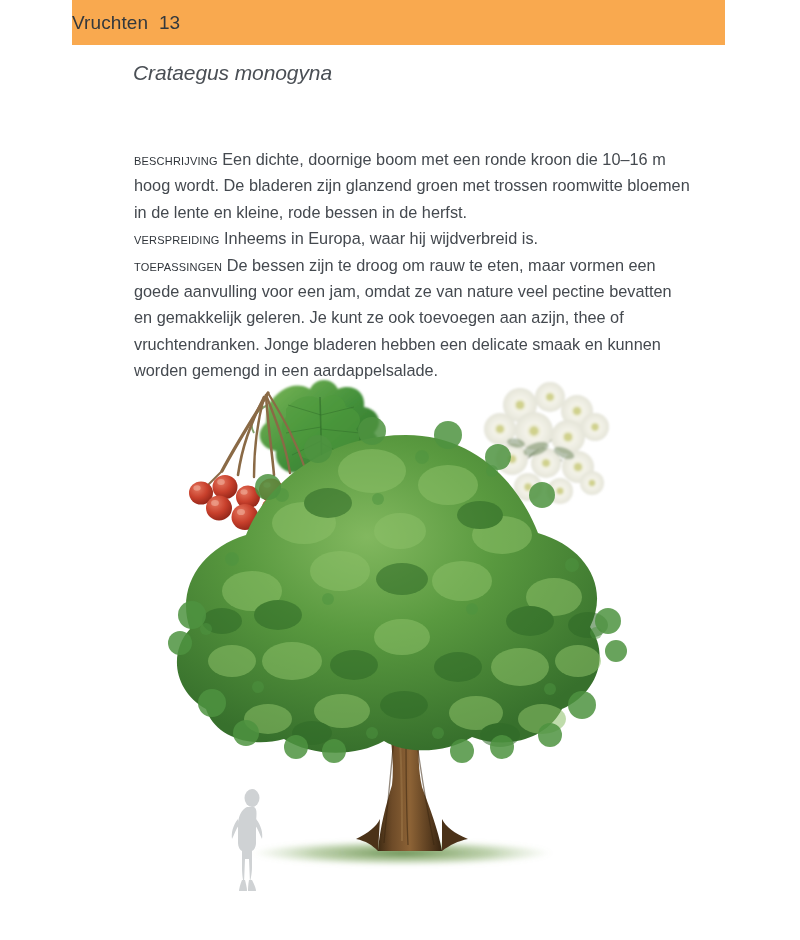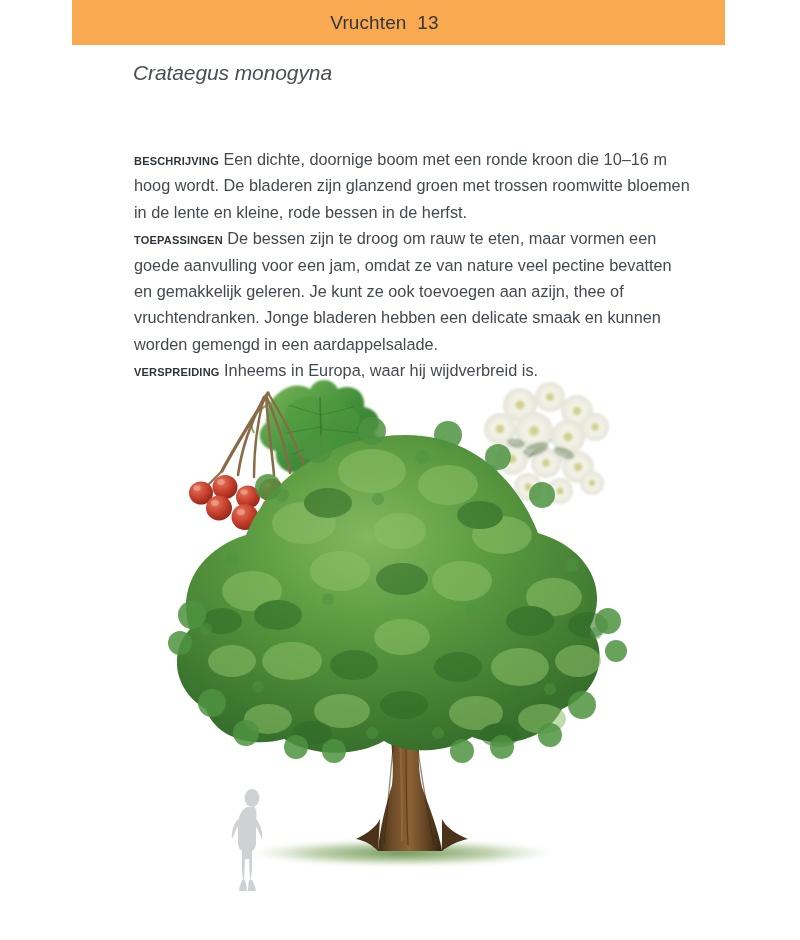--- a/index.html
+++ b/index.html
@@ -19,21 +19,21 @@
   
   .header-band {
     position: absolute;
     left: 72px;
     top: 0;
     width: 653px;
     height: 45px;
     background: #f9a94f;
     display: flex;
     align-items: center;
-    justify-content: center;
+    justify-content: flex-start;
   }
   .header-label {
     font-size: 19px;
     color: #33383d;
     padding-right: 28px;
     letter-spacing: 0.1px;
     white-space: pre;
     font-weight: 400;
   }
 
@@ -67,21 +67,21 @@
     position: absolute;
     left: 134px;
     top: 146px;
     width: 556px;
     font-size: 16.3px;
     line-height: 26.4px;
     color: #44494f;
   }
   .para { margin: 0; }
   .label {
-    font-weight: bold;
+    font-weight: normal;
     font-variant: small-caps;
     text-transform: lowercase;
     letter-spacing: 0.2px;
     color: #2f343a;
   }
   .label::first-letter { font-size: 1em; }
 
   
   .plate {
     position: absolute;
@@ -98,22 +98,22 @@
 <div class="header-band">
   <div class="header-label"><span>Vruchten</span>&nbsp;&nbsp;<span>13</span></div>
 </div>
 
 <div class="title-block">
   <h2 class="species-latin">Crataegus monogyna</h2>
 </div>
 
 <div class="body-text">
   <p class="para"><span class="label">Beschrijving</span><span> Een dichte, doornige boom met een ronde kroon die 10–16 m hoog wordt. De bladeren zijn glanzend groen met trossen roomwitte bloemen in de lente en kleine, rode bessen in de herfst.</span></p>
+  <p class="para"><span class="label">Verspreiding</span><span> Inheems in Europa, waar hij wijdverbreid is.</span></p>
   <p class="para"><span class="label">Toepassingen</span><span> De bessen zijn te droog om rauw te eten, maar vormen een goede aanvulling voor een jam, omdat ze van nature veel pectine bevatten en gemakkelijk geleren. Je kunt ze ook toevoegen aan azijn, thee of vruchtendranken. Jonge bladeren hebben een delicate smaak en kunnen worden gemengd in een aardappelsalade.</span></p>
-  <p class="para"><span class="label">Verspreiding</span><span> Inheems in Europa, waar hij wijdverbreid is.</span></p>
 </div>
 
 <div class="plate">
 <svg width="653" height="520" viewBox="0 0 653 520" xmlns="http://www.w3.org/2000/svg">
   <defs>
     <radialGradient id="berryG" cx="35%" cy="30%" r="75%">
       <stop offset="0%" stop-color="#e5775f"></stop>
       <stop offset="55%" stop-color="#c8402c"></stop>
       <stop offset="100%" stop-color="#922518"></stop>
     </radialGradient>

